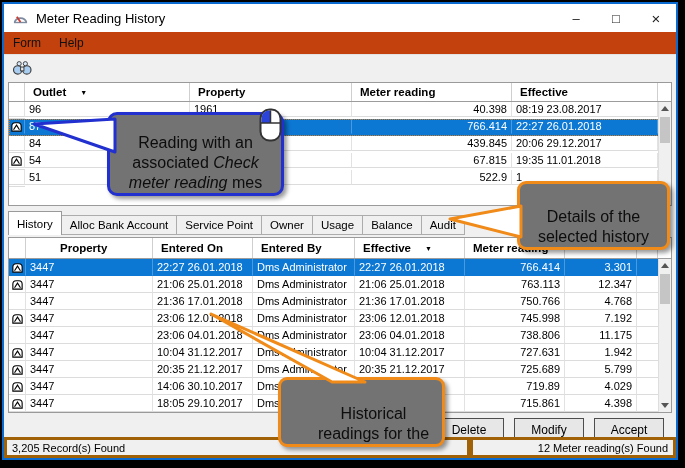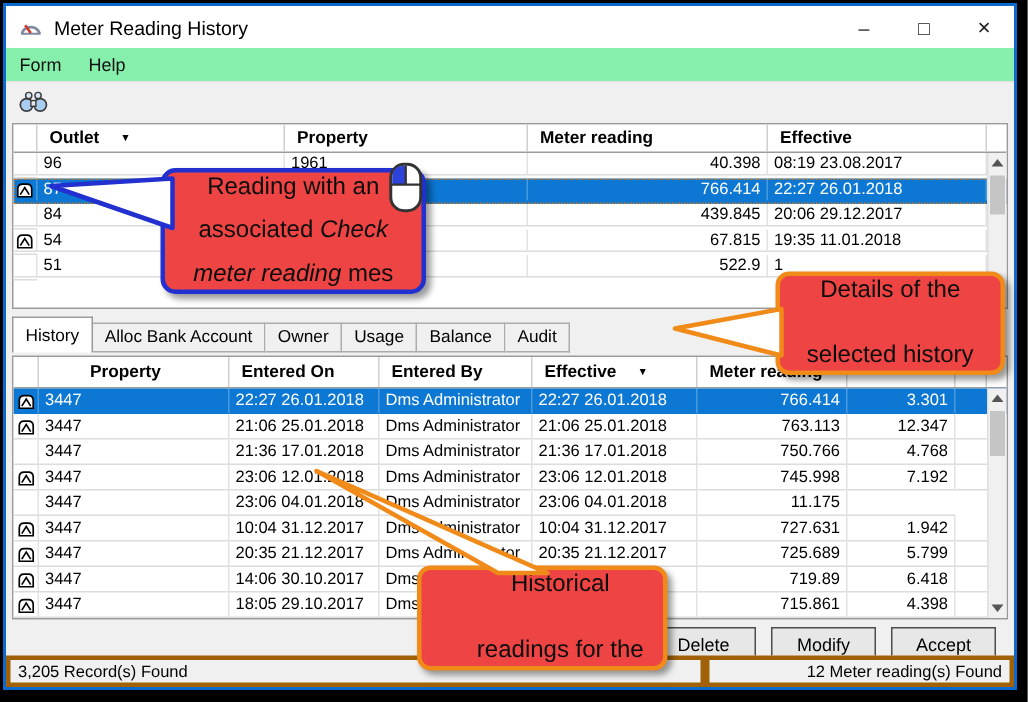--- a/index.html
+++ b/index.html
@@ -13,21 +13,21 @@
   .titlebar { position: absolute; left: 0; top: 0; width: 100%; height: 28px; background: #fff;
               display: flex; align-items: center; }
   .title-icon { width: 17px; height: 17px; margin: 0 7px 0 8px; }
   .title-text { font-size: 13px; color: #000; }
   .win-controls { margin-left: auto; display: flex; height: 100%; }
   .wc { width: 40px; height: 100%; display: flex; align-items: center; justify-content: center;
         font-size: 13px; color: #222; cursor: default; }
   .wc.close { font-size: 15px; }
 
   
-  .menubar { position: absolute; left: 0; top: 28px; width: 100%; height: 22px; background: #86efac;
+  .menubar { position: absolute; left: 0; top: 28px; width: 100%; height: 22px; background: #c2410c;
              display: flex; align-items: center; font-size: 12px; color: #111; }
   .menu-item { padding: 3px 9px; }
   .toolbar { position: absolute; left: 0; top: 50px; width: 100%; height: 27px; background: #f0f0f0;
              border-top: 1px solid #e3e3e3; display: flex; align-items: center; }
   .tool-btn { width: 26px; height: 22px; margin-left: 5px; display: flex; align-items: center; justify-content: center; }
 
   
   .dtable { position: absolute; background: #fff; border: 1px solid #9a9a9a; overflow: hidden; }
   .top-table { left: 4px; top: 78px; width: 664px; height: 124px; }
   .bottom-table { left: 4px; top: 233px; width: 664px; height: 176px; }
@@ -75,23 +75,23 @@
   .btn-delete { left: 430px; } .btn-modify { left: 510px; } .btn-accept { left: 590px; }
 
   
   .statusbar { position: absolute; left: 0; bottom: 0; width: 100%; height: 21px; background: #f0f0f0;
                display: flex; font-size: 11px; color: #000; }
   .status-cell { border: 3px solid #a16207; height: 100%; display: flex; align-items: center; padding: 0 5px; }
   .status-left { width: 466px; }
   .status-right { flex: 1; justify-content: flex-end; }
 
   
-  .callout { position: absolute; background: #ef4444; text-align: center; color: #0d0d0d;
+  .callout { position: absolute; background: #737373; text-align: center; color: #0d0d0d;
              font-size: 16px; line-height: 20px; box-shadow: 3px 3px 4px rgba(0,0,0,.4);
-             display: flex; flex-direction: column; justify-content: space-between; z-index: 10; }
+             display: flex; flex-direction: column; justify-content: flex-end; z-index: 10; }
   .callout .i { font-style: italic; }
   .co-blue { border: 3px solid #2130ce; border-radius: 10px; }
   .co-orange { border: 3px solid #f08a18; border-radius: 9px; }
   .co-reading { left: 107px; top: 112px; width: 177px; height: 84px; }
   .co-details { left: 517px; top: 181px; width: 153px; height: 69px; }
   .co-historical { left: 278px; top: 377px; width: 167px; height: 70px; padding-left: 24px; }
   .tail { position: absolute; z-index: 11; }
   .mouse-badge { position: absolute; left: 259px; top: 108px; width: 23px; height: 34px; z-index: 12; }
 </style>
 </head>
@@ -207,20 +207,21 @@
         <div class="sb-thumb" style="top:15px;height:26px;"></div>
         <div class="sb-btn sb-down">
             <div class="tri-down"></div>
           </div>
       </div>
     </div>
 
     <div class="tabbar" id="tabbar">
         <div class="tab active">History</div>
         <div class="tab">Alloc Bank Account</div>
+        <div class="tab">Service Point</div>
         <div class="tab">Owner</div>
         <div class="tab">Usage</div>
         <div class="tab">Balance</div>
         <div class="tab">Audit</div>
       </div>
 
     <div class="dtable bottom-table">
       <div class="thead">
         <div class="hcell gut"></div>
         <div class="hcell" style="padding-left:34px;">
@@ -297,20 +298,21 @@
             <div class="tcell r">745.998</div>
             <div class="tcell r">7.192</div>
             <div class="tcell" style="border-right: none;"></div>
           </div>
           <div class="trow">
             <div class="tcell gut"></div>
             <div class="tcell">3447</div>
             <div class="tcell">23:06 04.01.2018</div>
             <div class="tcell">Dms Administrator</div>
             <div class="tcell">23:06 04.01.2018</div>
+            <div class="tcell r">738.806</div>
             <div class="tcell r">11.175</div>
             <div class="tcell" style="border-right: none;"></div>
           </div>
           <div class="trow">
             <div class="tcell gut">
               <svg width="13" height="13" viewBox="0 0 14 13">
                 <path d="M2 11.5 V6 Q2 2.5 5.5 2.5 H8.5 Q12 2.5 12 6 V11.5 Z" fill="#ffffff" stroke="#000000" stroke-width="1.2"></path>
                 <polyline points="3.8,10 7,5 10.2,10" fill="none" stroke="#000000" stroke-width="1.2"></polyline>
               </svg>
             </div>
@@ -342,21 +344,21 @@
               <svg width="13" height="13" viewBox="0 0 14 13">
                 <path d="M2 11.5 V6 Q2 2.5 5.5 2.5 H8.5 Q12 2.5 12 6 V11.5 Z" fill="#ffffff" stroke="#000000" stroke-width="1.2"></path>
                 <polyline points="3.8,10 7,5 10.2,10" fill="none" stroke="#000000" stroke-width="1.2"></polyline>
               </svg>
             </div>
             <div class="tcell">3447</div>
             <div class="tcell">14:06 30.10.2017</div>
             <div class="tcell">Dms Administrator</div>
             <div class="tcell">14:06 30.10.2017</div>
             <div class="tcell r">719.89</div>
-            <div class="tcell r">6.418</div>
+            <div class="tcell r">4.029</div>
             <div class="tcell" style="border-right: none;"></div>
           </div>
           <div class="trow">
             <div class="tcell gut">
               <svg width="13" height="13" viewBox="0 0 14 13">
                 <path d="M2 11.5 V6 Q2 2.5 5.5 2.5 H8.5 Q12 2.5 12 6 V11.5 Z" fill="#ffffff" stroke="#000000" stroke-width="1.2"></path>
                 <polyline points="3.8,10 7,5 10.2,10" fill="none" stroke="#000000" stroke-width="1.2"></polyline>
               </svg>
             </div>
             <div class="tcell">3447</div>

